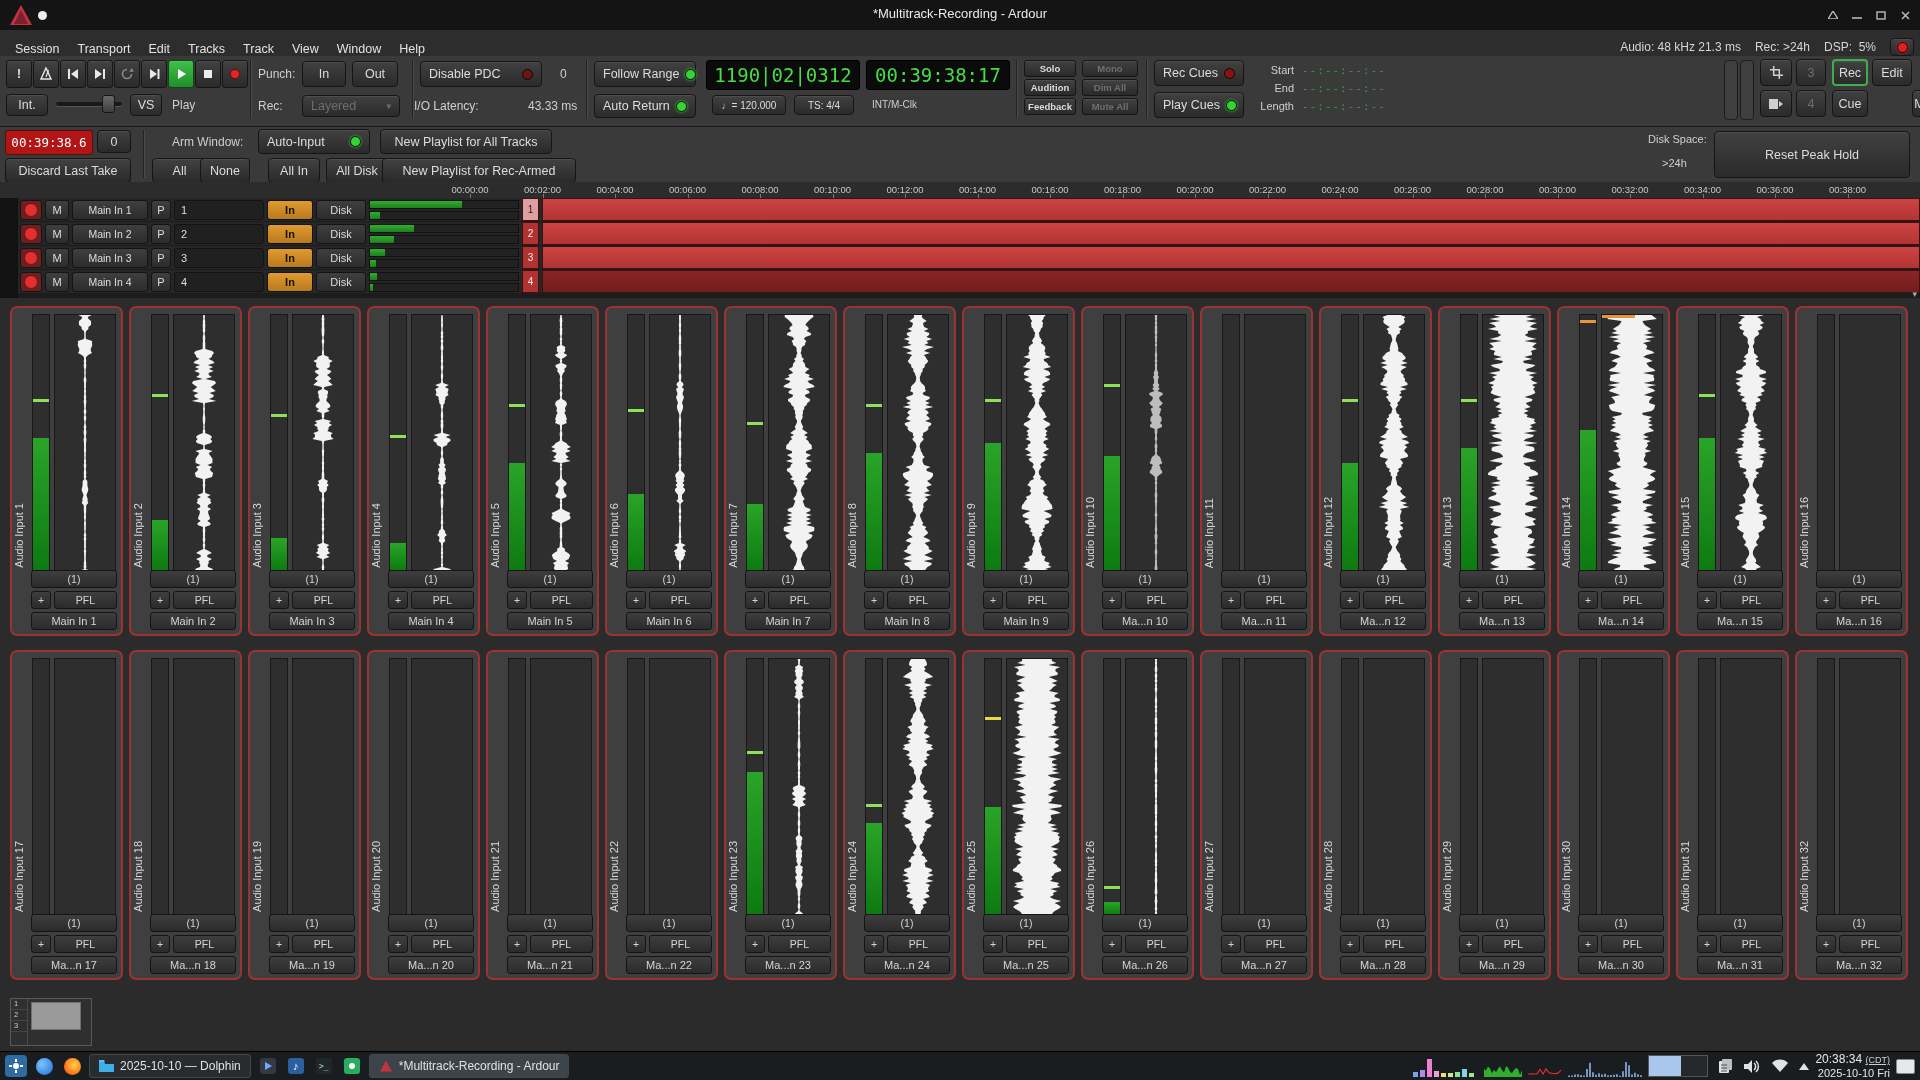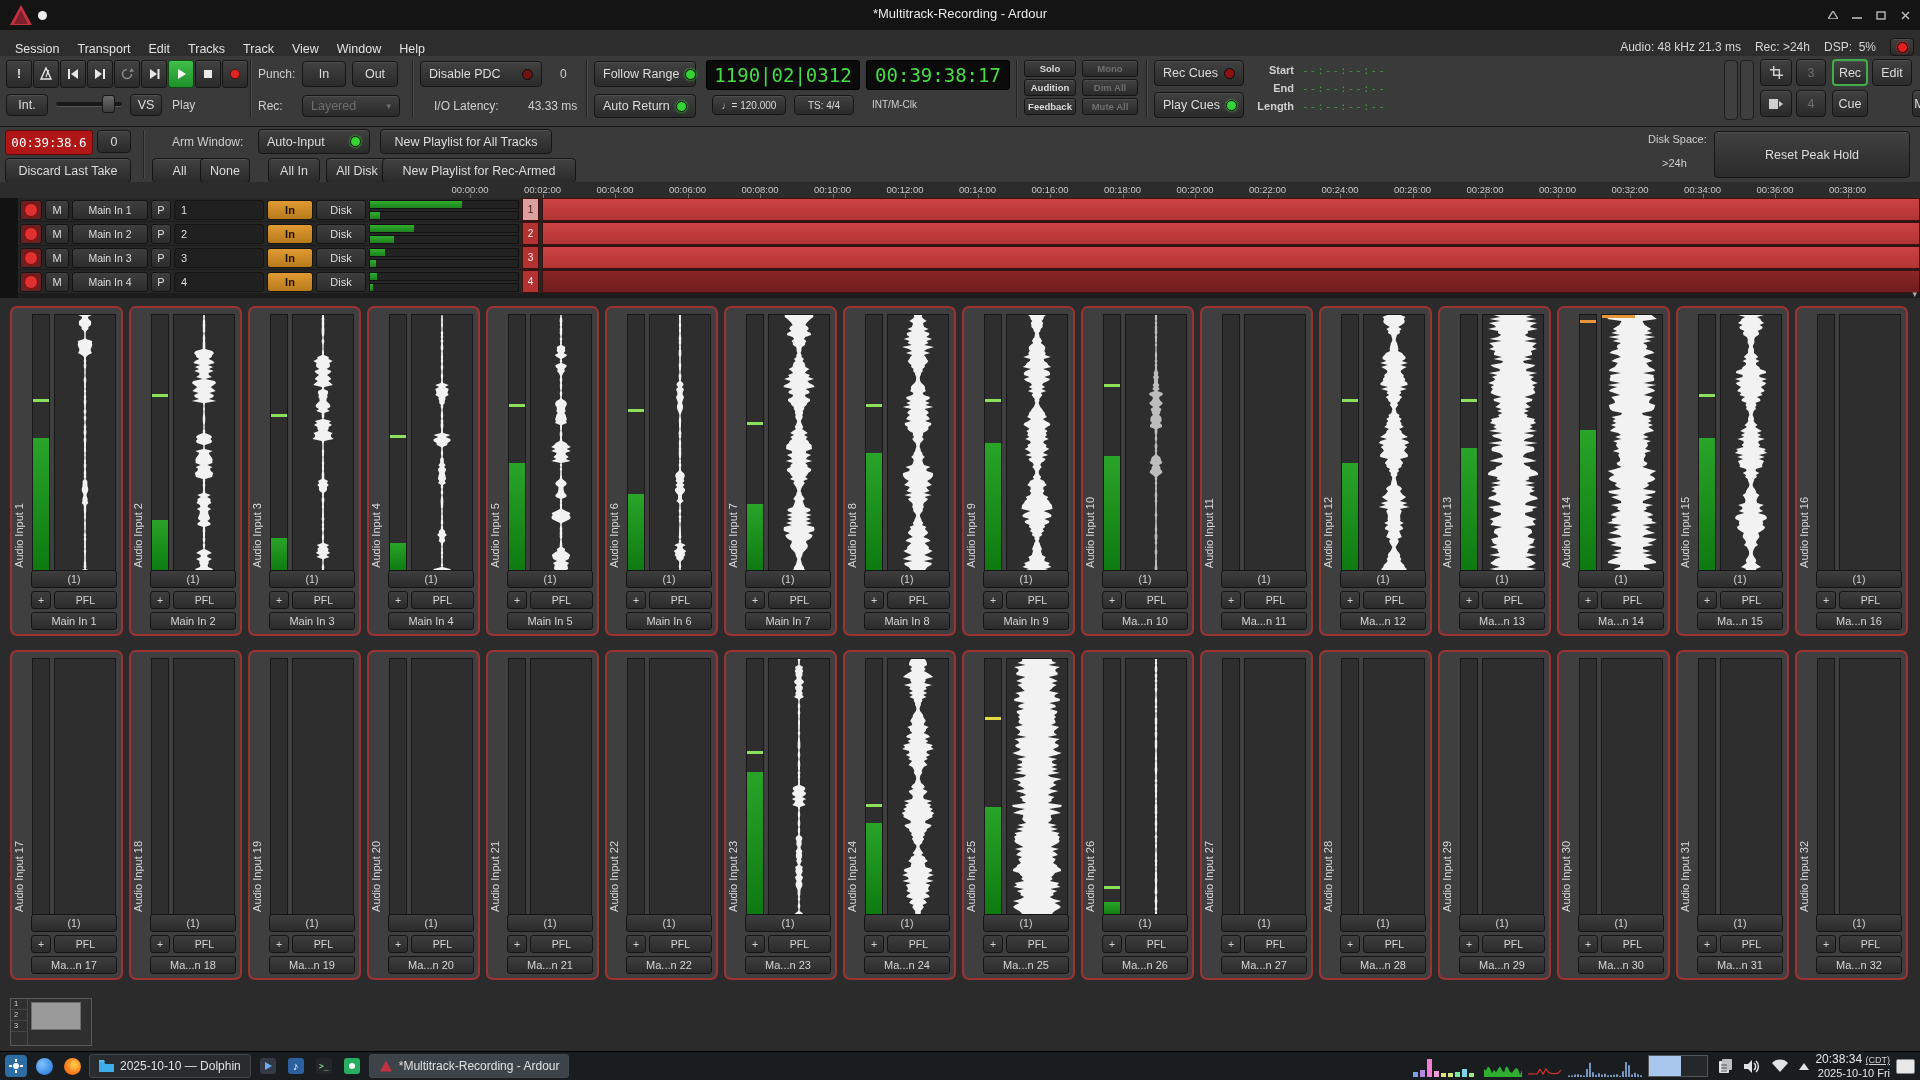--- a/index.html
+++ b/index.html
@@ -33,21 +33,21 @@
   .menu-item{padding:0 9px;font-size:12.5px;color:#e2e2e2;}
   .menu-status{margin-left:auto;display:flex;align-items:center;gap:14px;font-size:12px;color:#d6d6d6;}
 
   
   .toolbar{position:absolute;top:56px;left:0;right:0;height:70px;background:#3a3a3a;border-bottom:1px solid #191919;}
   .tbtn{width:26px;height:28px;padding:0;border-radius:3px;}
   .tbtn svg{display:block;}
   .slider-track{position:absolute;height:4px;background:#191919;border-radius:2px;box-shadow:0 1px 0 #555;}
   .slider-handle{position:absolute;width:11px;height:16px;background:linear-gradient(#6a6a6a,#3d3d3d);border:1px solid #161616;border-radius:3px;top:-7px;}
   .mini-btn{font-size:9.5px;font-weight:bold;padding:0 4px;height:17px;border-radius:3px;}
-  .range-lbl{font-size:11px;color:#cfcfcf;text-align:right;font-weight:bold;}
+  .range-lbl{font-size:11px;color:#cfcfcf;text-align:right;}
   .minimap{background:#050505;border:1px solid #000;border-radius:2px;}
   .playhead{position:absolute;top:0;bottom:0;width:2px;background:#e02020;}
   .marks{position:absolute;left:3px;bottom:2px;font-size:11px;color:#cfcfcf;white-space:nowrap;overflow:hidden;right:2px;}
   .sliver{position:absolute;width:12px;height:58px;background:#3f3f3f;border:1px solid #1c1c1c;border-radius:4px;}
 
   
   .rec-toolbar{position:absolute;top:127px;left:0;right:0;height:55px;background:#3a3a3a;border-bottom:1px solid #141414;}
   .time-badge{background:#b01616;border:1px solid #5f0a0a;border-radius:3px;color:#fff;
       font-family:"DejaVu Sans Mono",monospace;font-size:12.5px;display:flex;align-items:center;justify-content:center;}
 
@@ -247,21 +247,21 @@
       <span style="font-size:9px">▾</span>
   </div>
 
   <div class="vsep" style="left:412px;top:4px;height:58px"></div>
 
   <div class="btn abs" style="left:420px;top:5px;width:122px;height:26px;justify-content:space-between">
     <span>Disable PDC</span>
       <span class="led red-dim"></span>
   </div>
   <span class="lbl abs" style="left:560px;top:11px">0</span>
-  <span class="lbl abs" style="left:434px;top:43px">I/O Latency:</span>
+  <span class="lbl abs" style="left:414px;top:43px">I/O Latency:</span>
   <span class="lbl abs" style="left:528px;top:43px">43.33 ms</span>
 
   <div class="vsep" style="left:586px;top:4px;height:58px"></div>
 
   <div class="btn abs" style="left:594px;top:5px;width:102px;height:26px;justify-content:space-between">
     <span>Follow Range</span>
       <span class="led green"></span>
   </div>
   <div class="btn abs" style="left:594px;top:38px;width:102px;height:24px;justify-content:space-between">
     <span>Auto Return</span>

